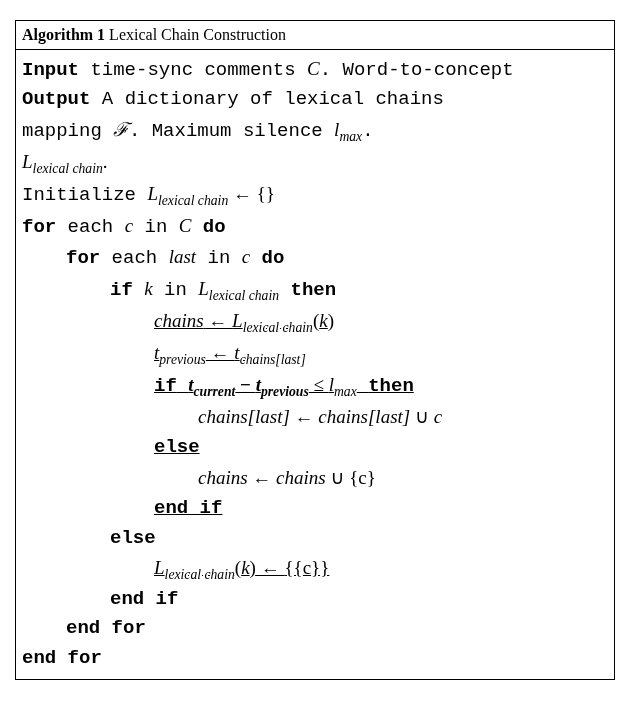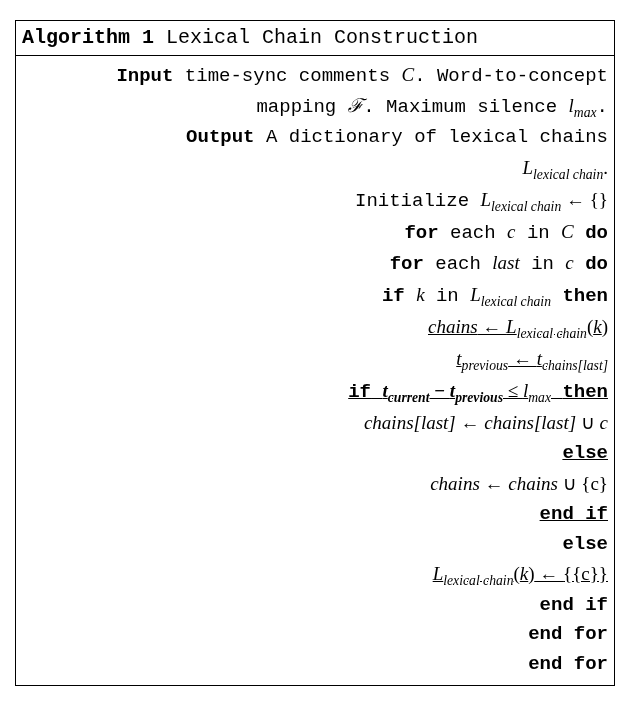--- a/index.html
+++ b/index.html
@@ -12,58 +12,57 @@
     color: #000;
     width: 630px;
     box-sizing: border-box;
   }
   .algo-box {
     border: 1.5px solid #000;
   }
   .algo-title {
     border-bottom: 1.5px solid #000;
     padding: 2px 6px;
-    font-size: 20px;
-    font-family: Liberation Mono, monospace;
+    font-size: 16px;
   }
   .algo-body {
     padding: 4px 6px 6px 6px;
     font-family: "Courier New", Courier, monospace;
     font-size: 19px;
     line-height: 1.55;
   }
   .algo-body .rm { font-family: "Times New Roman", Times, serif; }
   .b { font-weight: bold; }
   .i { font-style: italic; }
   .cal { font-family: "Times New Roman", Times, serif; font-style: italic; }
   .sub { font-size: 0.72em; vertical-align: sub; font-style: italic; font-family: "Times New Roman", Times, serif;}
   .ind1 { padding-left: 44px; display:block;}
   .ind2 { padding-left: 88px; display:block;}
   .ind3 { padding-left: 132px; display:block;text-decoration:underline;}
   .ind4 { padding-left: 176px; display:block;}
-  .row { display:block; white-space: nowrap; text-align: right; }
+  .row { display:block; white-space: nowrap; }
 </style>
 </head>
 <body>
 
 <div class="algo-box">
   <div class="algo-title">
     <span class="b">Algorithm 1</span><span> Lexical Chain Construction</span>
   </div>
   <div class="algo-body">
 
     <span class="row">
       <span class="b">Input</span><span> time-sync comments </span><span class="cal">C</span><span>. Word-to-concept</span>
     </span>
     <span class="row">
-      <span>mapping </span><span class="cal">ℱ</span><span>. Maximum silence </span><span class="rm i">l</span><span class="sub">max</span><span>.</span>
+      <span class="b">Output</span><span> A dictionary of lexical chains</span>
     </span>
 
     <span class="row">
-      <span class="b">Output</span><span> A dictionary of lexical chains</span>
+      <span>mapping </span><span class="cal">ℱ</span><span>. Maximum silence </span><span class="rm i">l</span><span class="sub">max</span><span>.</span>
     </span>
     <span class="row">
       <span class="rm i">L</span><span class="sub">lexical chain</span><span class="rm">.</span>
     </span>
 
     <span class="row">
       <span>Initialize </span><span class="rm i">L</span><span class="sub">lexical chain</span><span class="rm"> ← </span><span class="rm">{}</span>
     </span>
 
     <span class="row">

